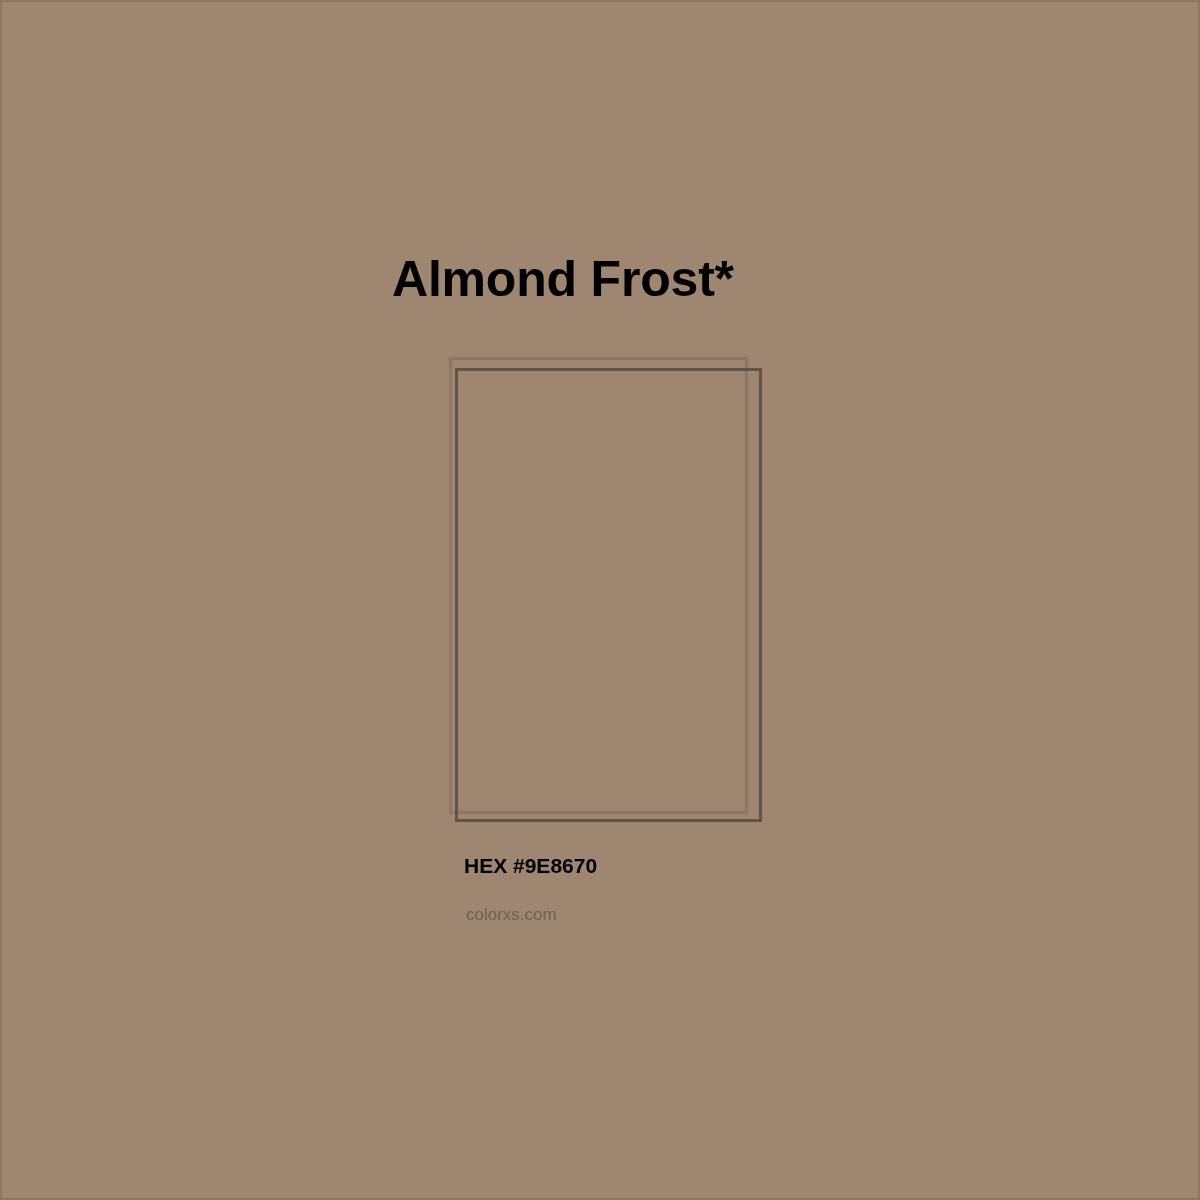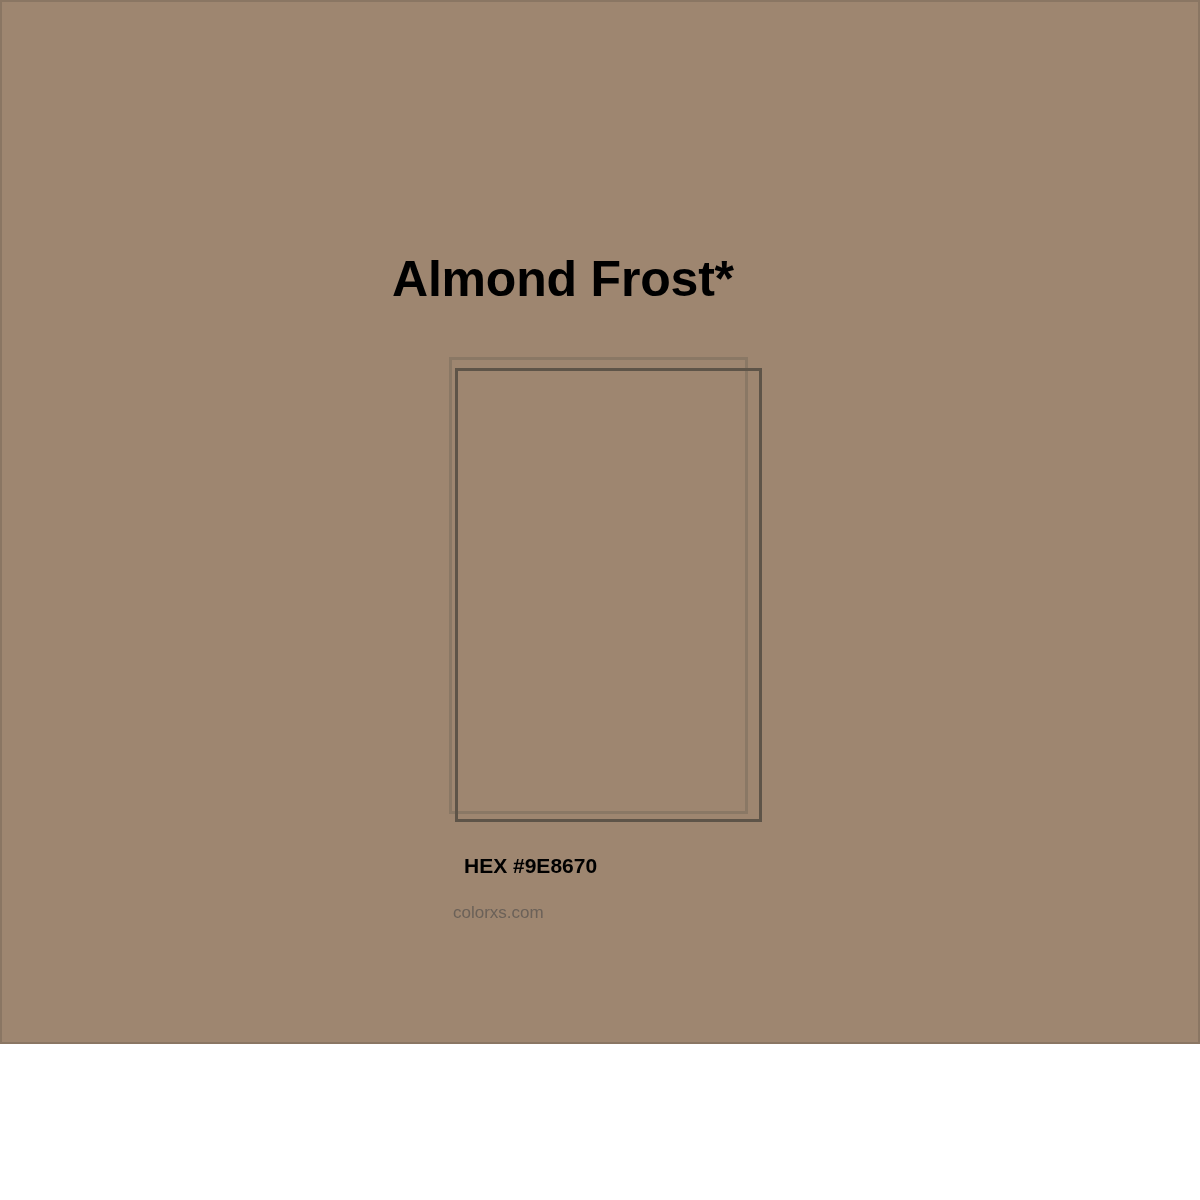--- a/index.html
+++ b/index.html
@@ -12,21 +12,21 @@
     width: 1200px;
     height: 1200px;
     overflow: hidden;
     font-family: "Liberation Sans", sans-serif;
   }
 
   
   #color-card {
     position: relative;
     width: 1200px;
-    height: 1044px;
+    height: 1200px;
     box-sizing: border-box;
     background: #9E8670;
     border: 2px solid #8A7663;
   }
 
   
   #color-name {
     position: absolute;
     left: 390px;
     top: 246px;
@@ -84,21 +84,21 @@
   .info-line {
     margin: 12px;
     font-size: 21px;
     line-height: 38px;
     font-weight: 700;
     color: #000000;
     white-space: nowrap;
   }
 
   #source-attribution {
-    margin: 1px;
+    margin: 14px;
     padding-top: 5px;
     font-size: 17px;
     line-height: 22px;
     font-weight: 400;
     color: #6B6158;
     white-space: nowrap;
   }
 </style>
 </head>
 <body>

